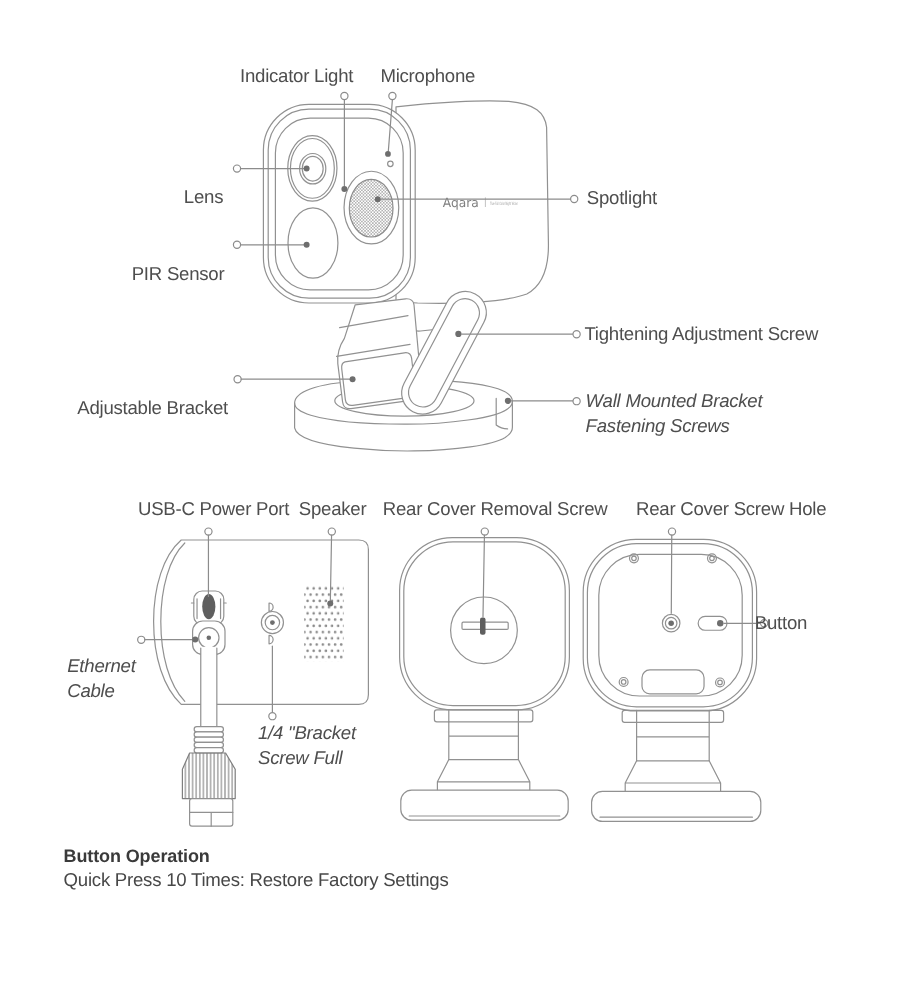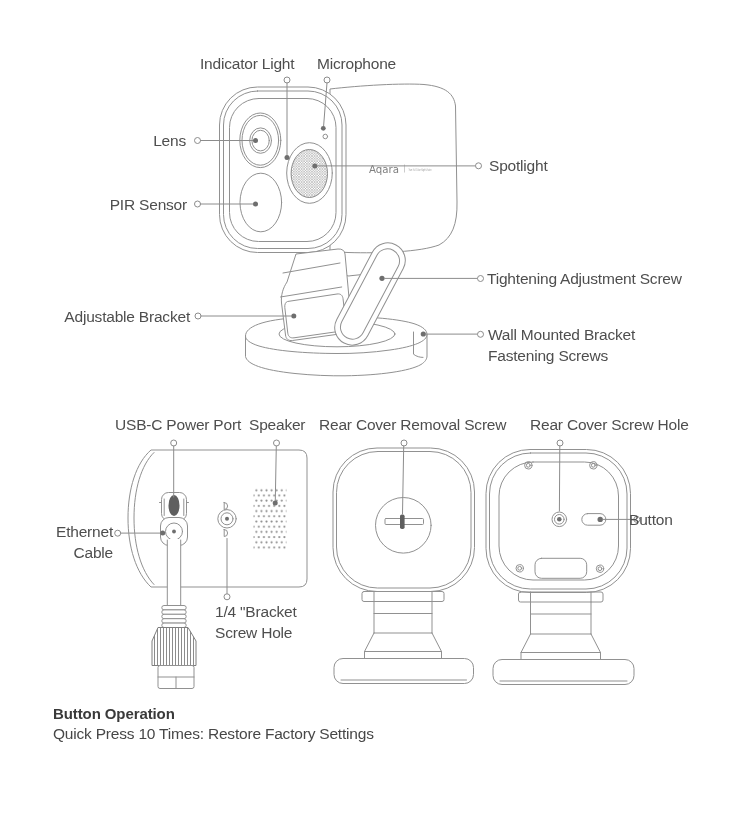--- a/index.html
+++ b/index.html
@@ -1,22 +1,22 @@
 <!DOCTYPE html>
 <html><head>
 <meta charset="utf-8">
 <style>
   html,body{margin:0;padding:0;background:#ffffff;}
   .page{position:relative;width:749px;height:827px;background:#fff;
         font-family:"Liberation Sans",sans-serif;overflow:hidden;}
   .art{position:absolute;left:0;top:0;}
   .lbl{position:absolute;font-size:15.5px;line-height:19px;color:#4e4e4e;
        letter-spacing:-0.2px;white-space:nowrap;}
-  .lbl.r{text-align:right;}
-  .lbl .ln2{display:block;}
+  .lbl.r{text-align:left;margin-top:24px;}
+  .lbl .ln2{display:block;font-style:italic;}
   .two{line-height:20.5px;}
   .footer-h{position:absolute;font-size:15px;font-weight:bold;color:#3a3a3a;letter-spacing:-0.1px;text-align:right;}
   .footer-b{position:absolute;font-size:15.5px;line-height:20px;color:#474747;letter-spacing:-0.2px;}
   .ln{fill:none;stroke:#919191;stroke-width:1;stroke-linejoin:round;stroke-linecap:round;}
   .lnf{fill:#ffffff;stroke:#919191;stroke-width:1;stroke-linejoin:round;}
   .ld{fill:none;stroke:#8c8c8c;stroke-width:1;stroke-linecap:round;}
   .oc{fill:#ffffff;stroke:#8c8c8c;stroke-width:1;}
   .dt{fill:#6e6e6e;stroke:none;}
   .dk{fill:#5f5f5f;stroke:none;}
   .logo-txt{fill:#7f7f7f;font-family:"DejaVu Sans",sans-serif;}
@@ -283,21 +283,21 @@
   <div class="lbl" style="left:115px;top:415px">USB-C Power Port</div>
   <div class="lbl" style="left:249px;top:415px">Speaker</div>
   <div class="lbl" style="left:530px;top:415px">Rear Cover Screw Hole</div>
   <div class="lbl" style="left:319px;top:415px">Rear Cover Removal Screw</div>
   <div class="lbl r two" style="right:636px;top:522px">
     <span class="ln2">Ethernet</span>
     <span class="ln2">Cable</span>
   </div>
   <div class="lbl two" style="left:215px;top:602px">
     <span class="ln2">1/4 "Bracket</span>
-    <span class="ln2">Screw Hole</span>
+    <span class="ln2">Screw Full</span>
   </div>
   <div class="lbl" style="left:629px;top:510px">Button</div>
 
   <div class="footer-h" style="left:53px;top:705px">Button Operation</div>
   <div class="footer-b" style="left:53px;top:724px">
     <span style="display:block">Quick Press 10 Times: Restore Factory Settings</span>
   </div>
 
 </div>
 

